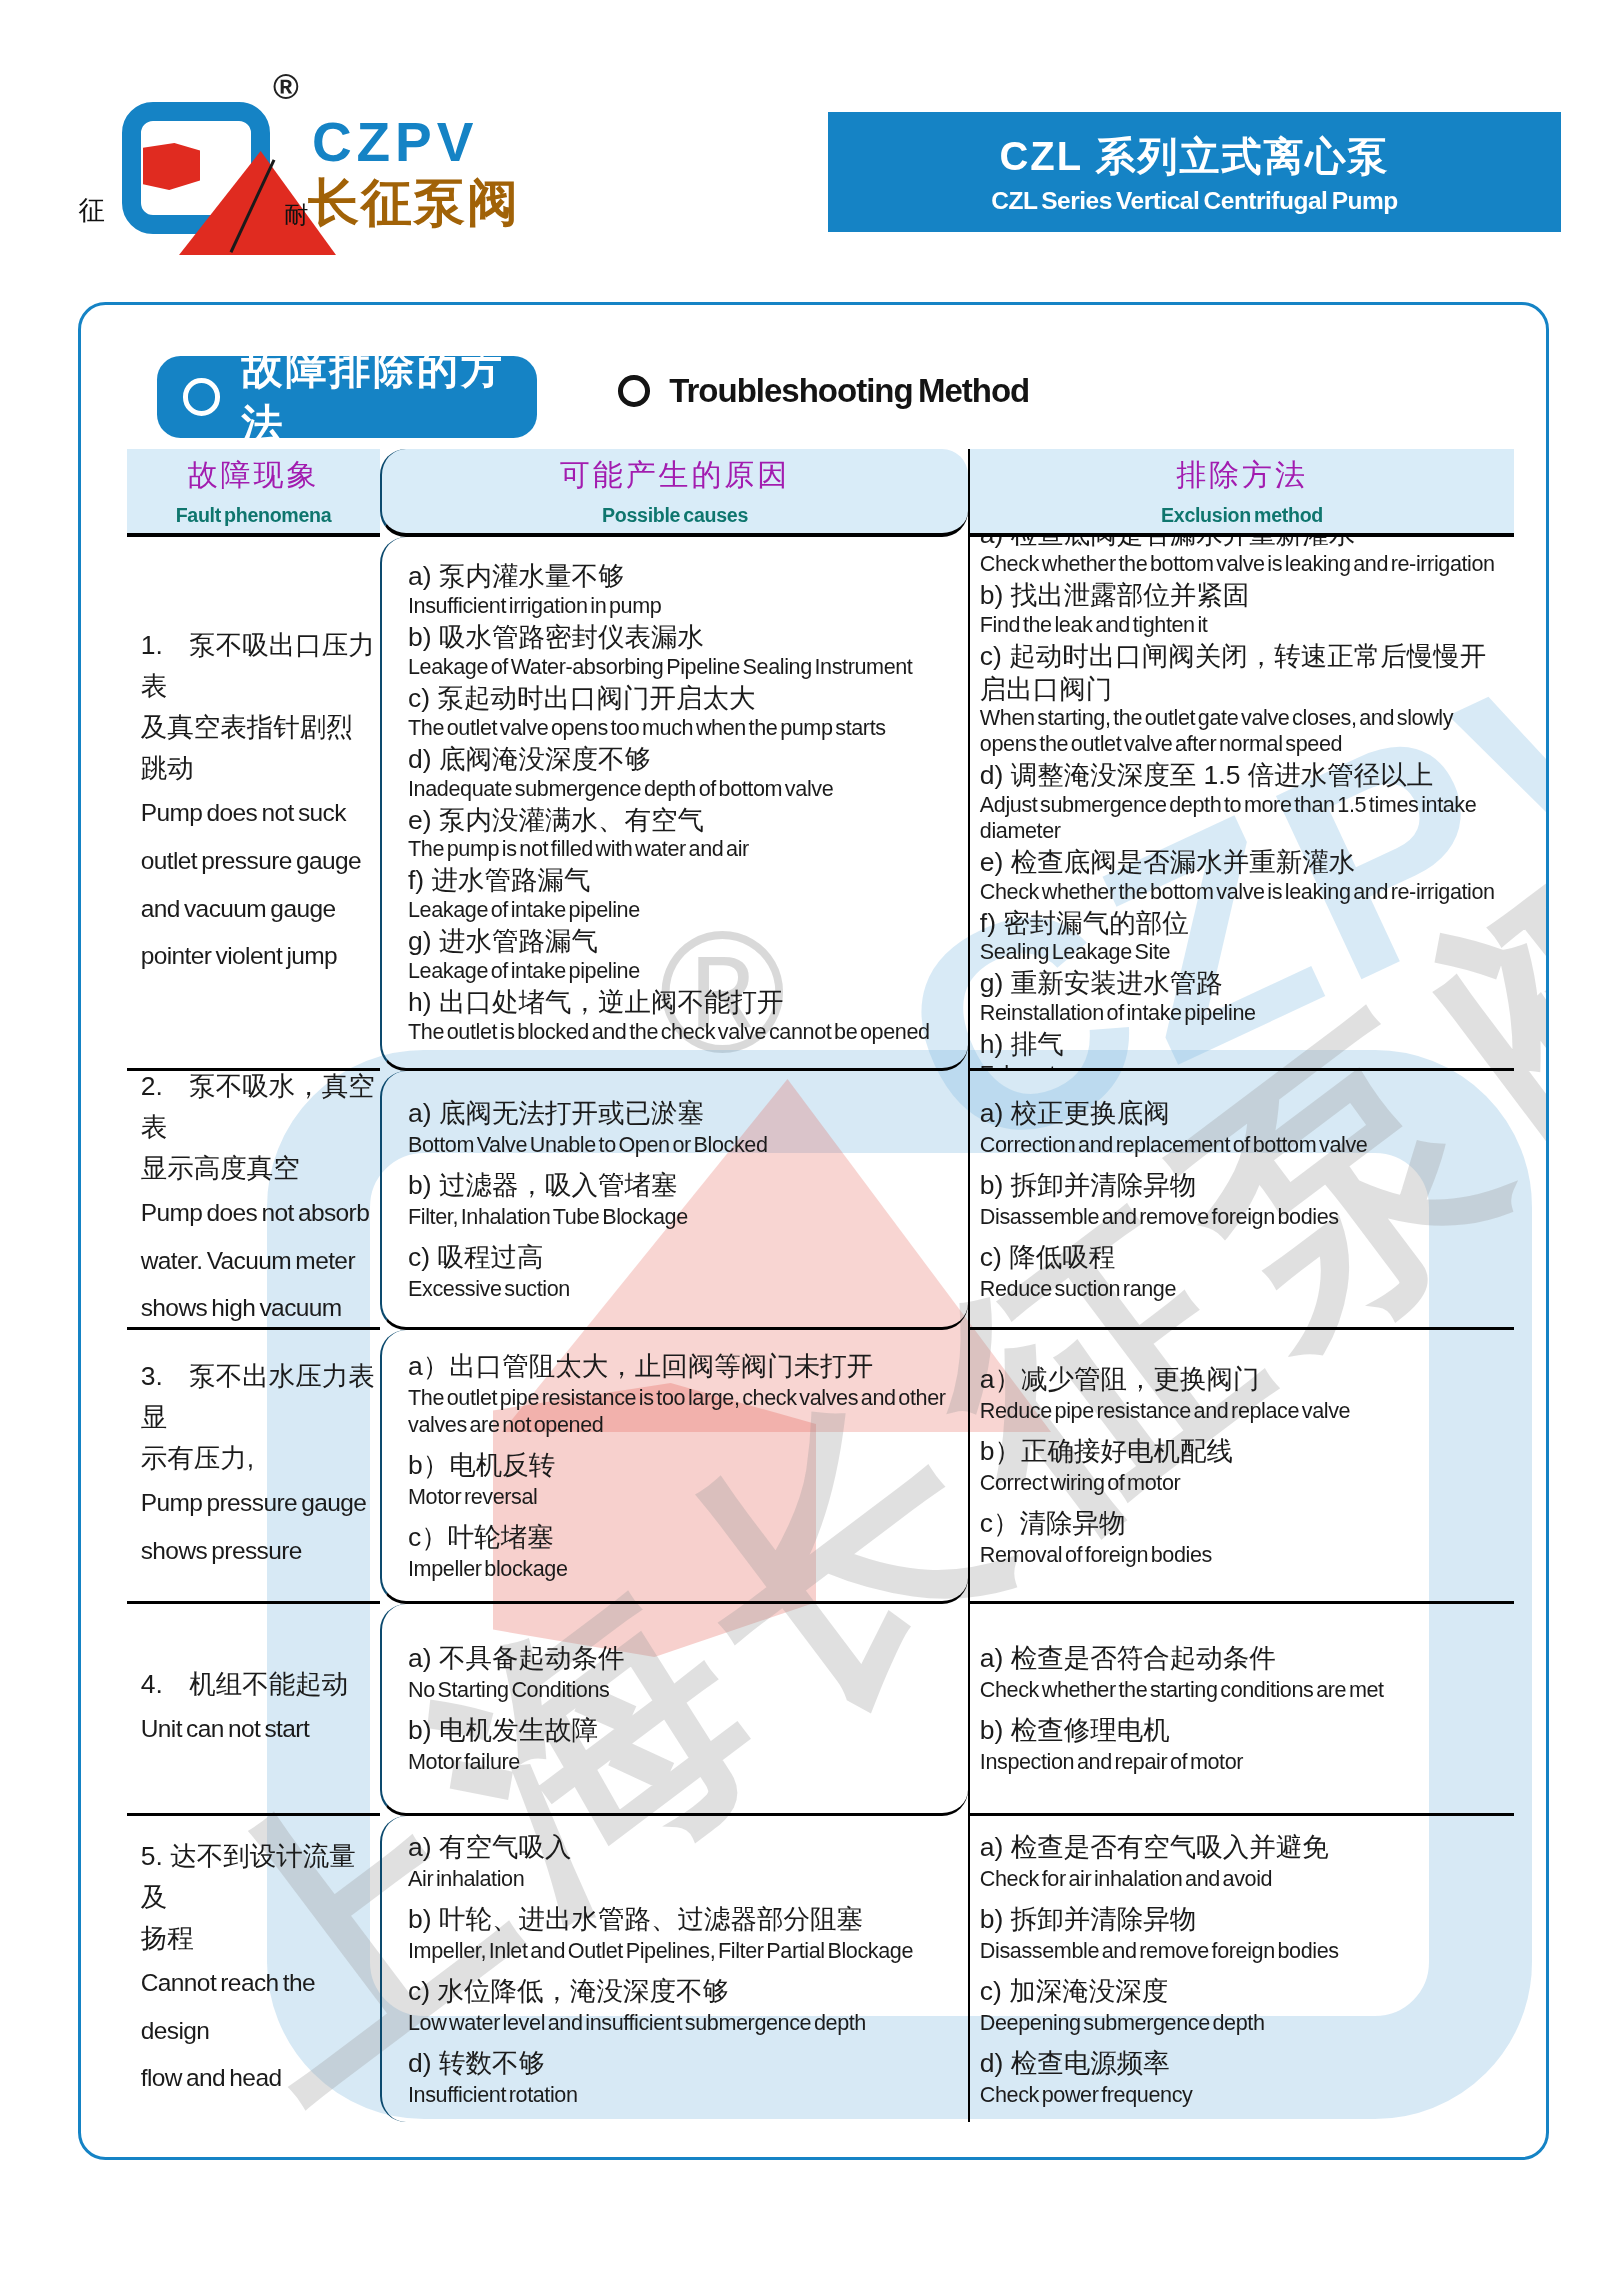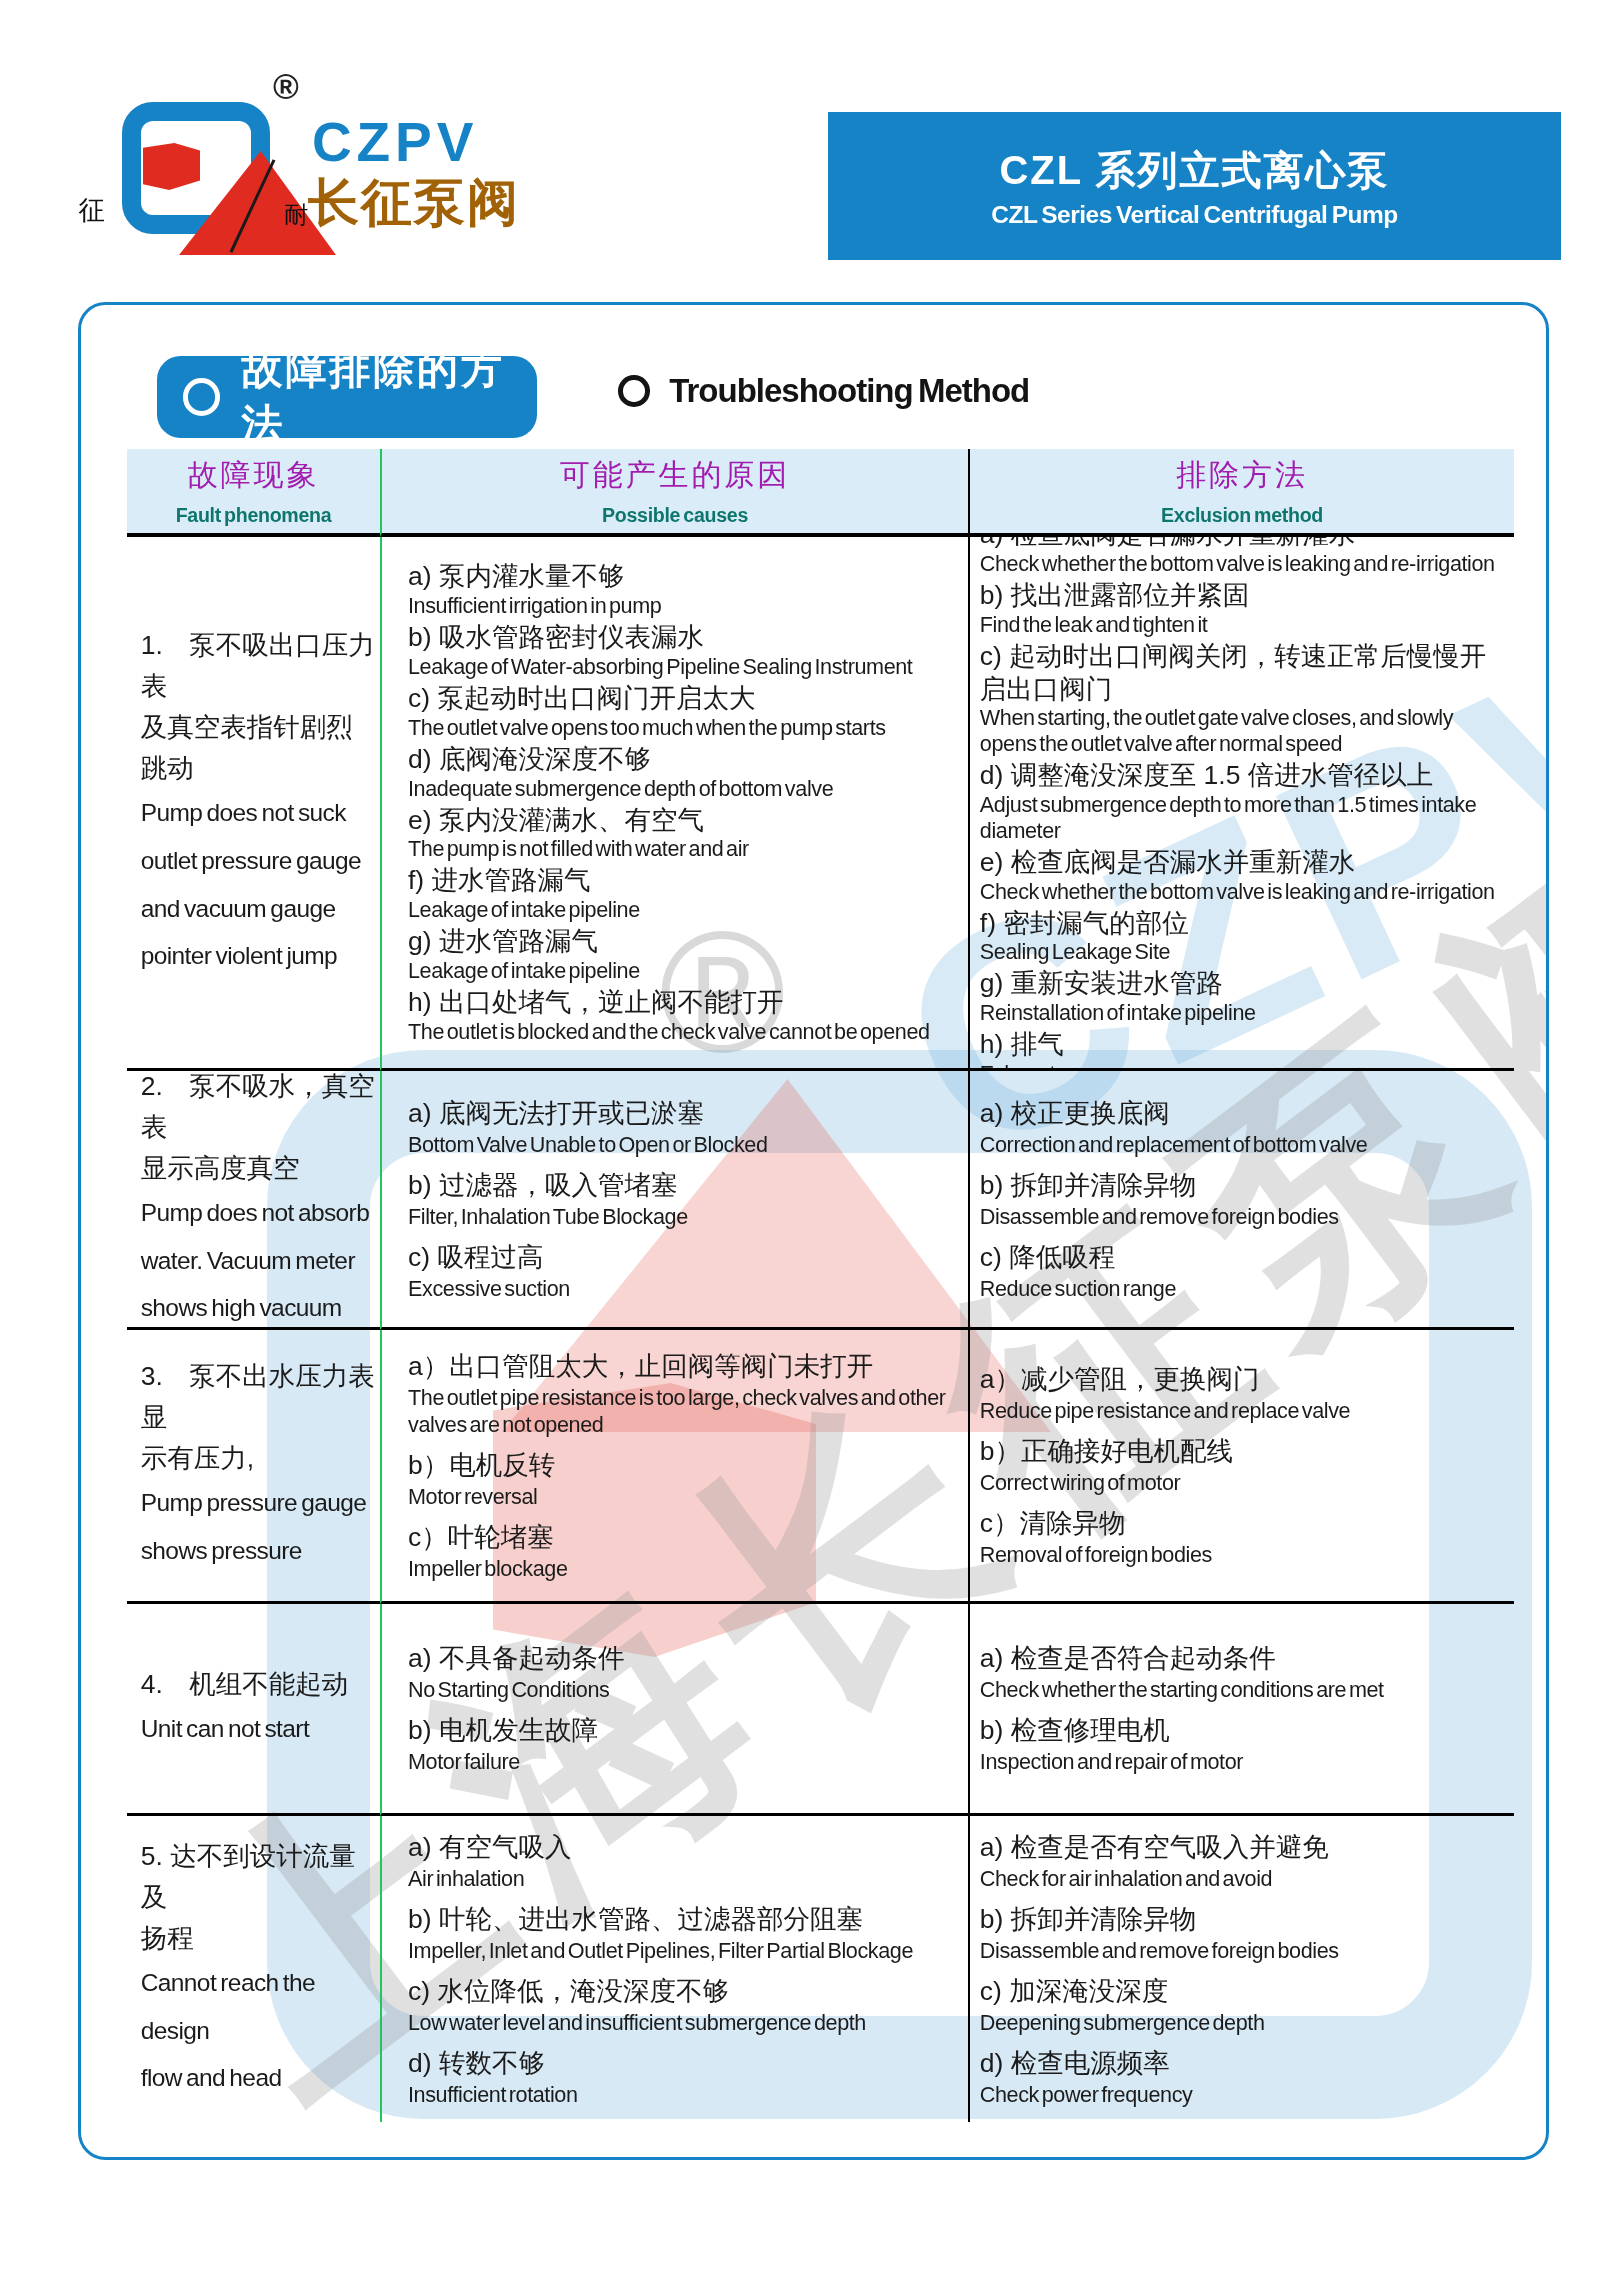--- a/index.html
+++ b/index.html
@@ -20,21 +20,21 @@
   .logo-czpv{position:absolute;left:253px;top:51px;font-size:55px;font-weight:bold;color:#1583c5;
              letter-spacing:4.9px;}
   .logo-cn{position:absolute;left:249px;top:110px;font-size:51px;font-weight:bold;color:#a16207;
            letter-spacing:2px;}
   .logo-char-l{position:absolute;left:19.6px;top:133px;font-size:26.5px;color:#111;
                font-family:"Liberation Serif","DejaVu Serif",serif;}
   .logo-char-r{position:absolute;left:225px;top:139px;font-size:24.5px;color:#111;
                font-family:"Liberation Serif","DejaVu Serif",serif;}
 
   
-  .hbar{position:absolute;left:828px;top:112px;width:733px;height:148px;background:#1583c5;
+  .hbar{position:absolute;left:828px;top:112px;width:733px;height:120px;background:#1583c5;
         color:#fff;display:flex;flex-direction:column;align-items:center;justify-content:center;}
   .hbar-title{font-size:40px;font-weight:bold;letter-spacing:2px;}
   .hbar-sub{font-size:24.5px;font-weight:bold;margin-top:2.9px;letter-spacing:-0.5px;word-spacing:-2px;}
 
   
   .box{position:absolute;left:78px;top:302px;width:1465px;height:1852px;
        border:3.9px solid #1583c5;border-radius:27.4px;background:#fff;overflow:hidden;}
 
   
   .wm{position:absolute;inset:0;pointer-events:none;z-index:0;}
@@ -62,21 +62,21 @@
 
   
   .tbl{position:absolute;left:46px;top:144px;width:1387px;display:grid;
        grid-template-columns:253px 588px 546px;
        grid-template-rows:88px 534px 259px 274px 212px 306px;z-index:1;}
   .th{background:#d9ecf8;display:flex;flex-direction:column;align-items:center;justify-content:center;
       border-bottom:4.9px solid #000;}
   .th .cn{font-size:30px;letter-spacing:2.9px;color:#a21caf;}
   .th .en{font-size:19.6px;margin-top:7.8px;color:#0f766e;letter-spacing:-0.3px;word-spacing:-2px;font-weight:bold;}
   .td{display:flex;flex-direction:column;justify-content:center;padding:7.8px 5.9px 7.8px 11.8px;overflow:hidden;}
-  .c2{border-left:2px solid #22c55e;}
+  .c2{border-left:2px solid #0c4a6e;border-radius:26px;}
   .c3{border-left:2px solid #000;}
   .rb{border-bottom:3.9px solid #000;}
   .td.col1{padding-left:13.7px;padding-right:2px;}
   .td.col2{padding-left:26px;}
   .td.col3{padding-left:9.8px;}
   .phen-cn{font-size:26.5px;line-height:1.55;color:#1b1b1b;}
   .phen-en{font-size:24.5px;line-height:1.95;color:#1b1b1b;letter-spacing:-0.6px;word-spacing:-2px;}
   .pair{margin:4.9px 0;}
   .pair .cn{font-size:26.5px;line-height:1.32;color:#1b1b1b;}
   .pair .en{font-size:21.6px;line-height:1.26;color:#1b1b1b;letter-spacing:-0.4px;word-spacing:-2.9px;}

